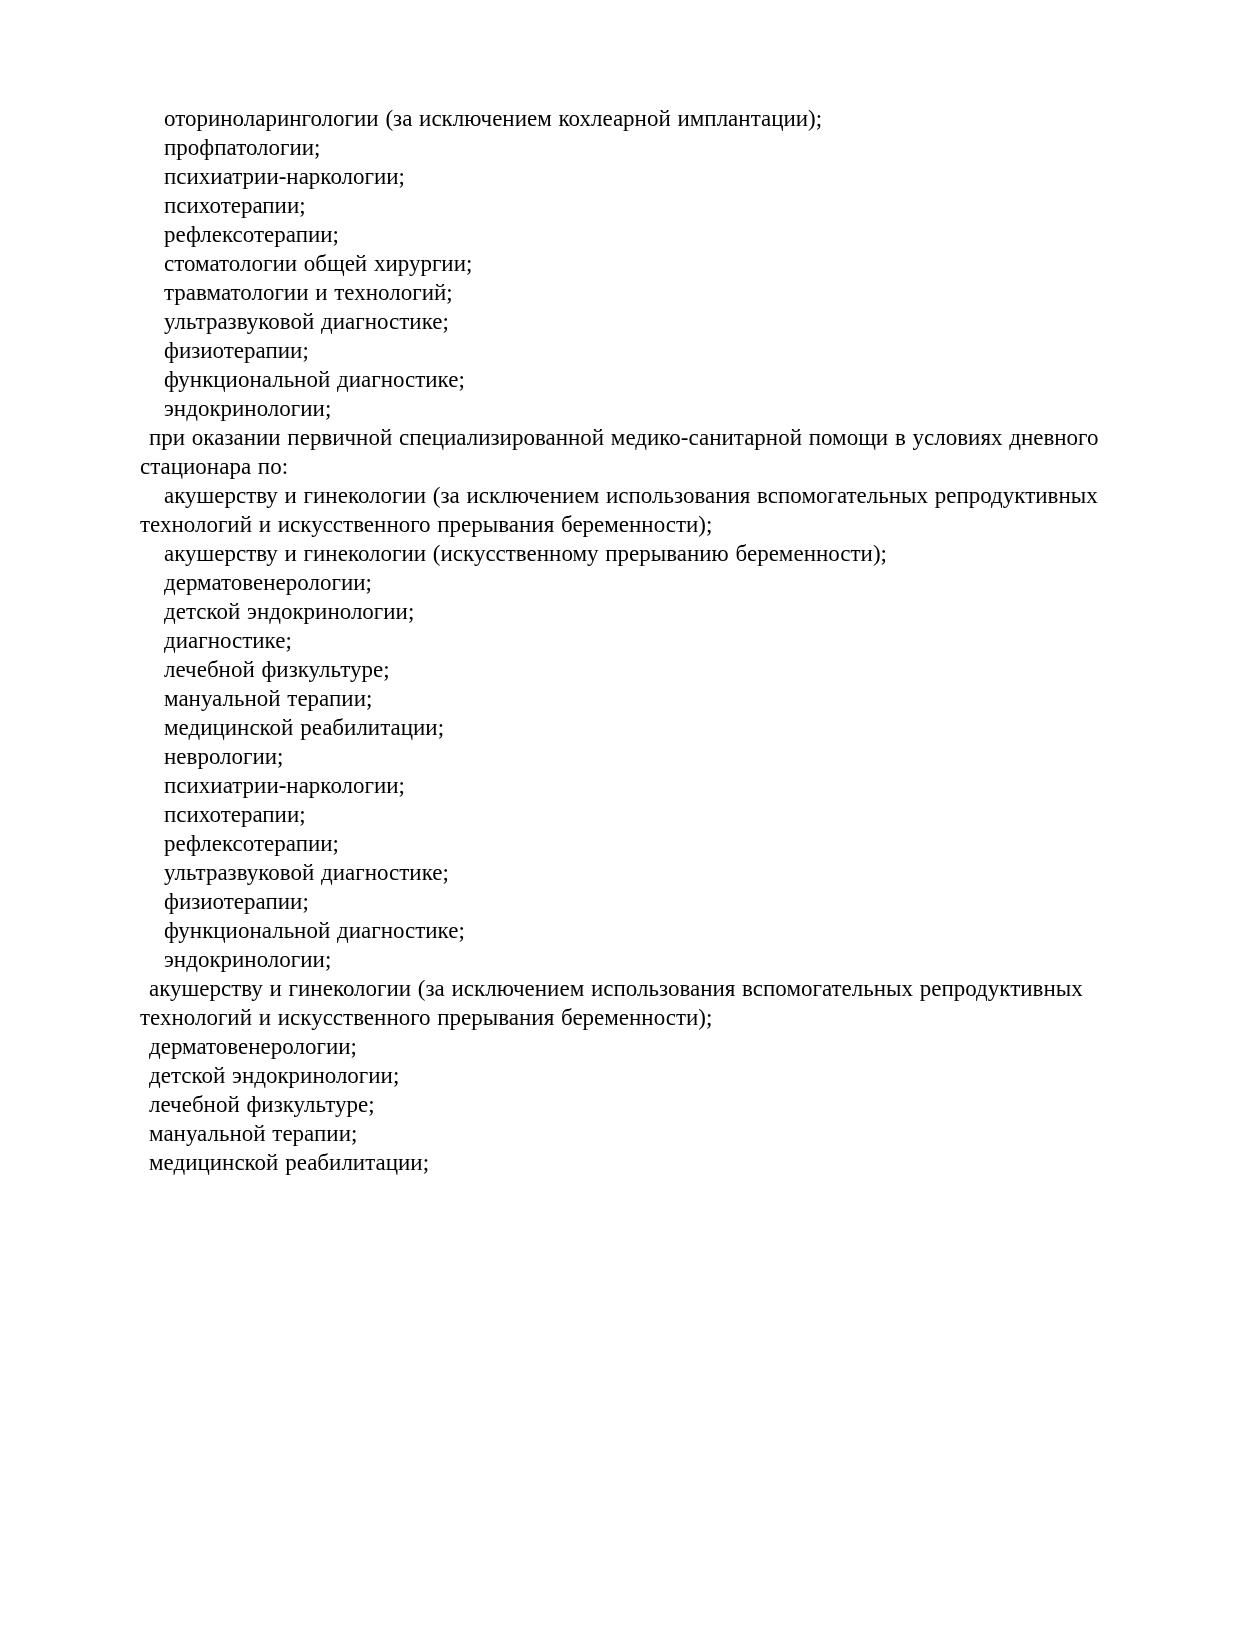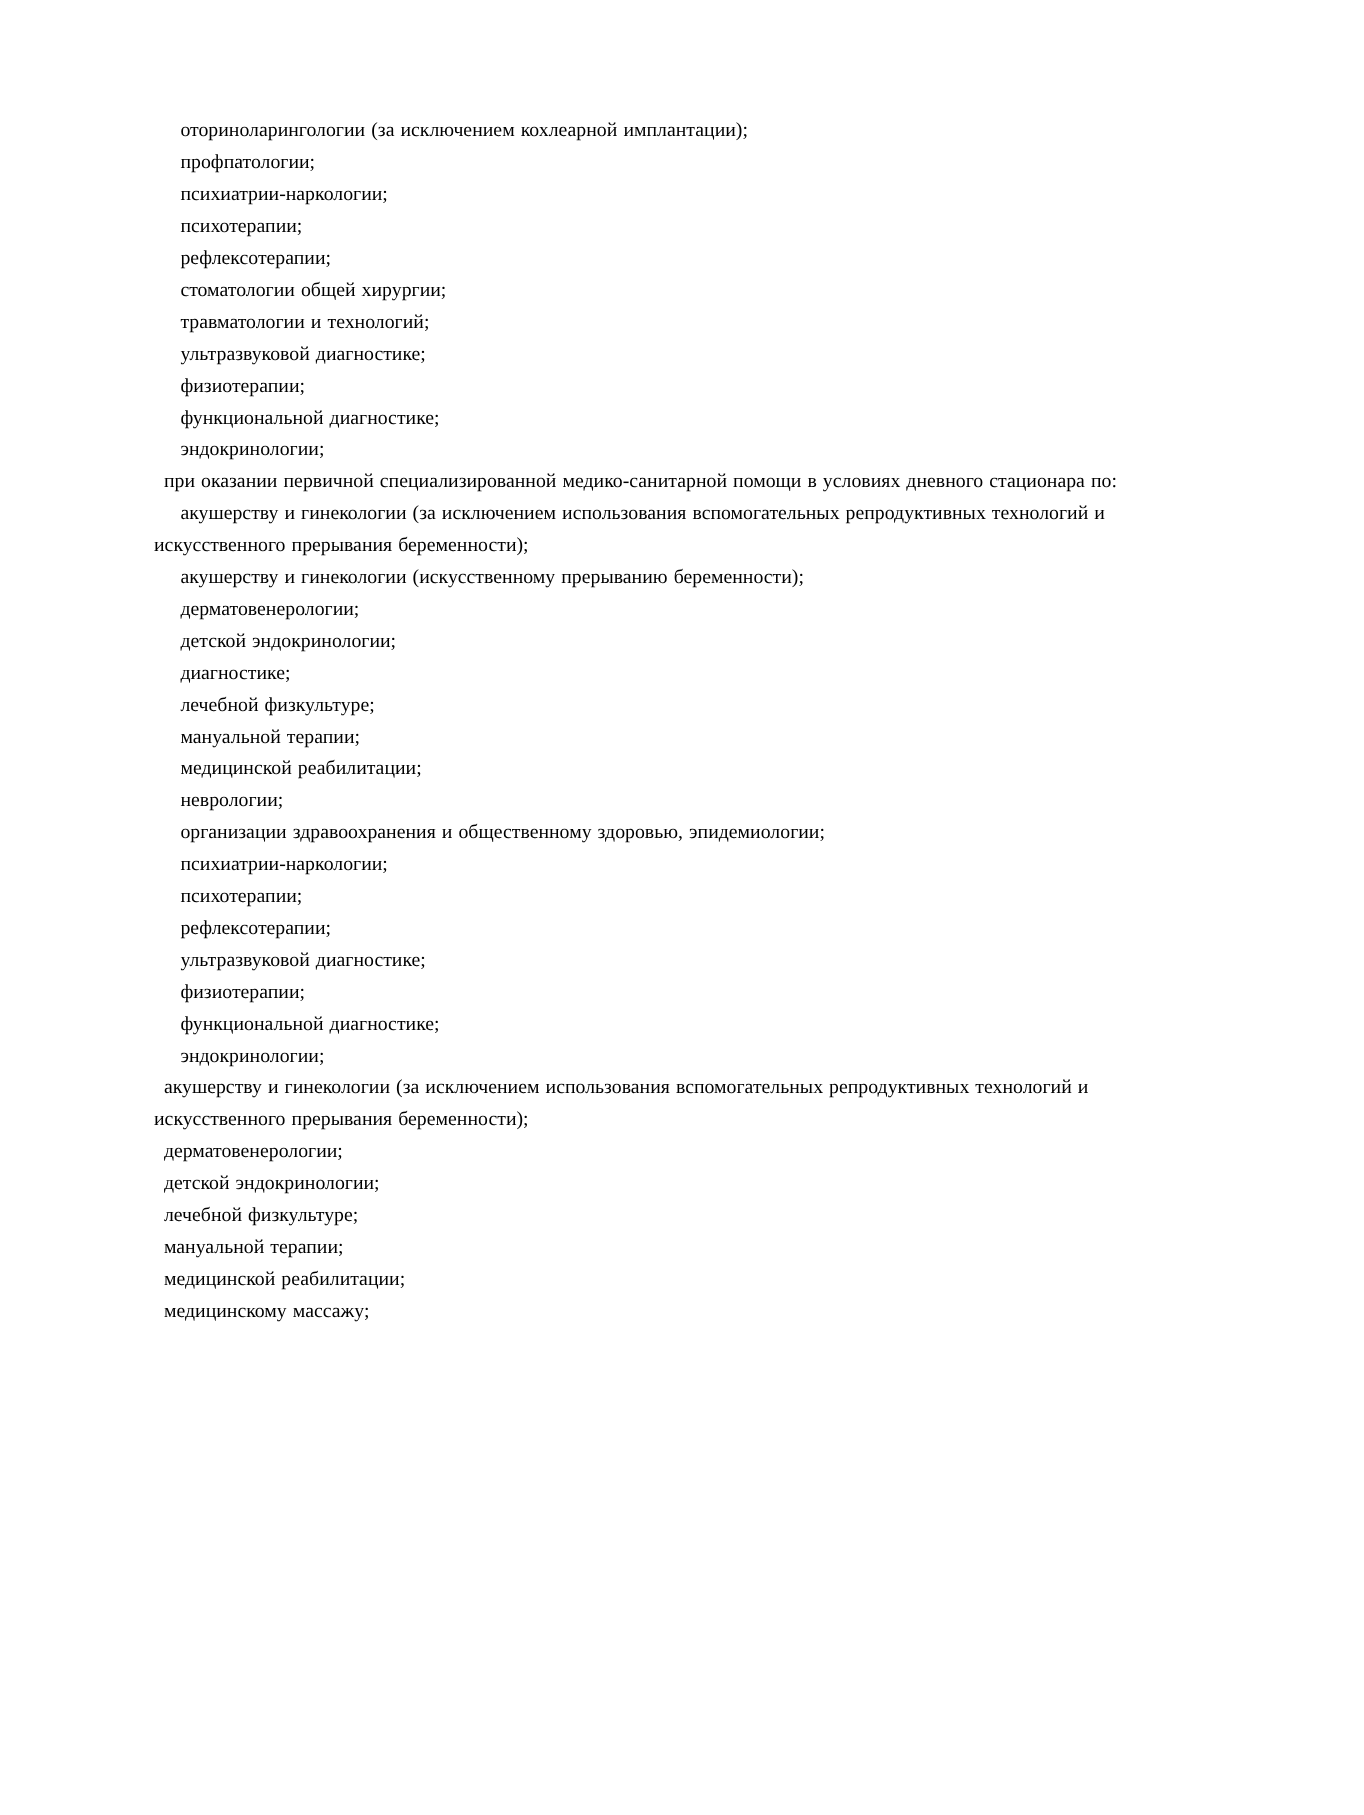--- a/index.html
+++ b/index.html
@@ -16,21 +16,21 @@
   .page {
     box-sizing: border-box;
     width: 1240px;
     min-height: 1650px;
     padding: 104px 126px 40px 140px;
     background: #ffffff;
   }
   .doc-body p.line {
     margin: 0;
     padding: 0;
-    font-size: 18px;
+    font-size: 23px;
     line-height: 29px;
     text-align: left;
     word-spacing: 1px;
   }
   .indent-0 { text-indent: 0; }
   .indent-1 { text-indent: 9px; }
   .indent-2 { text-indent: 24px; }
 </style>
 </head>
 <body>
@@ -51,29 +51,27 @@
       <p class="line indent-1">при оказании первичной специализированной медико-санитарной помощи в условиях дневного стационара по:</p>
       <p class="line indent-2">акушерству и гинекологии (за исключением использования вспомогательных репродуктивных технологий и искусственного прерывания беременности);</p>
       <p class="line indent-2">акушерству и гинекологии (искусственному прерыванию беременности);</p>
       <p class="line indent-2">дерматовенерологии;</p>
       <p class="line indent-2">детской эндокринологии;</p>
       <p class="line indent-2">диагностике;</p>
       <p class="line indent-2">лечебной физкультуре;</p>
       <p class="line indent-2">мануальной терапии;</p>
       <p class="line indent-2">медицинской реабилитации;</p>
       <p class="line indent-2">неврологии;</p>
-      <p class="line indent-2">организации здравоохранения и общественному здоровью, эпидемиологии;</p>
       <p class="line indent-2">психиатрии-наркологии;</p>
       <p class="line indent-2">психотерапии;</p>
       <p class="line indent-2">рефлексотерапии;</p>
       <p class="line indent-2">ультразвуковой диагностике;</p>
       <p class="line indent-2">физиотерапии;</p>
       <p class="line indent-2">функциональной диагностике;</p>
       <p class="line indent-2">эндокринологии;</p>
       <p class="line indent-1">акушерству и гинекологии (за исключением использования вспомогательных репродуктивных технологий и искусственного прерывания беременности);</p>
       <p class="line indent-1">дерматовенерологии;</p>
       <p class="line indent-1">детской эндокринологии;</p>
       <p class="line indent-1">лечебной физкультуре;</p>
       <p class="line indent-1">мануальной терапии;</p>
       <p class="line indent-1">медицинской реабилитации;</p>
-      <p class="line indent-1">медицинскому массажу;</p>
     </div>
 </div>
 
 </body></html>

